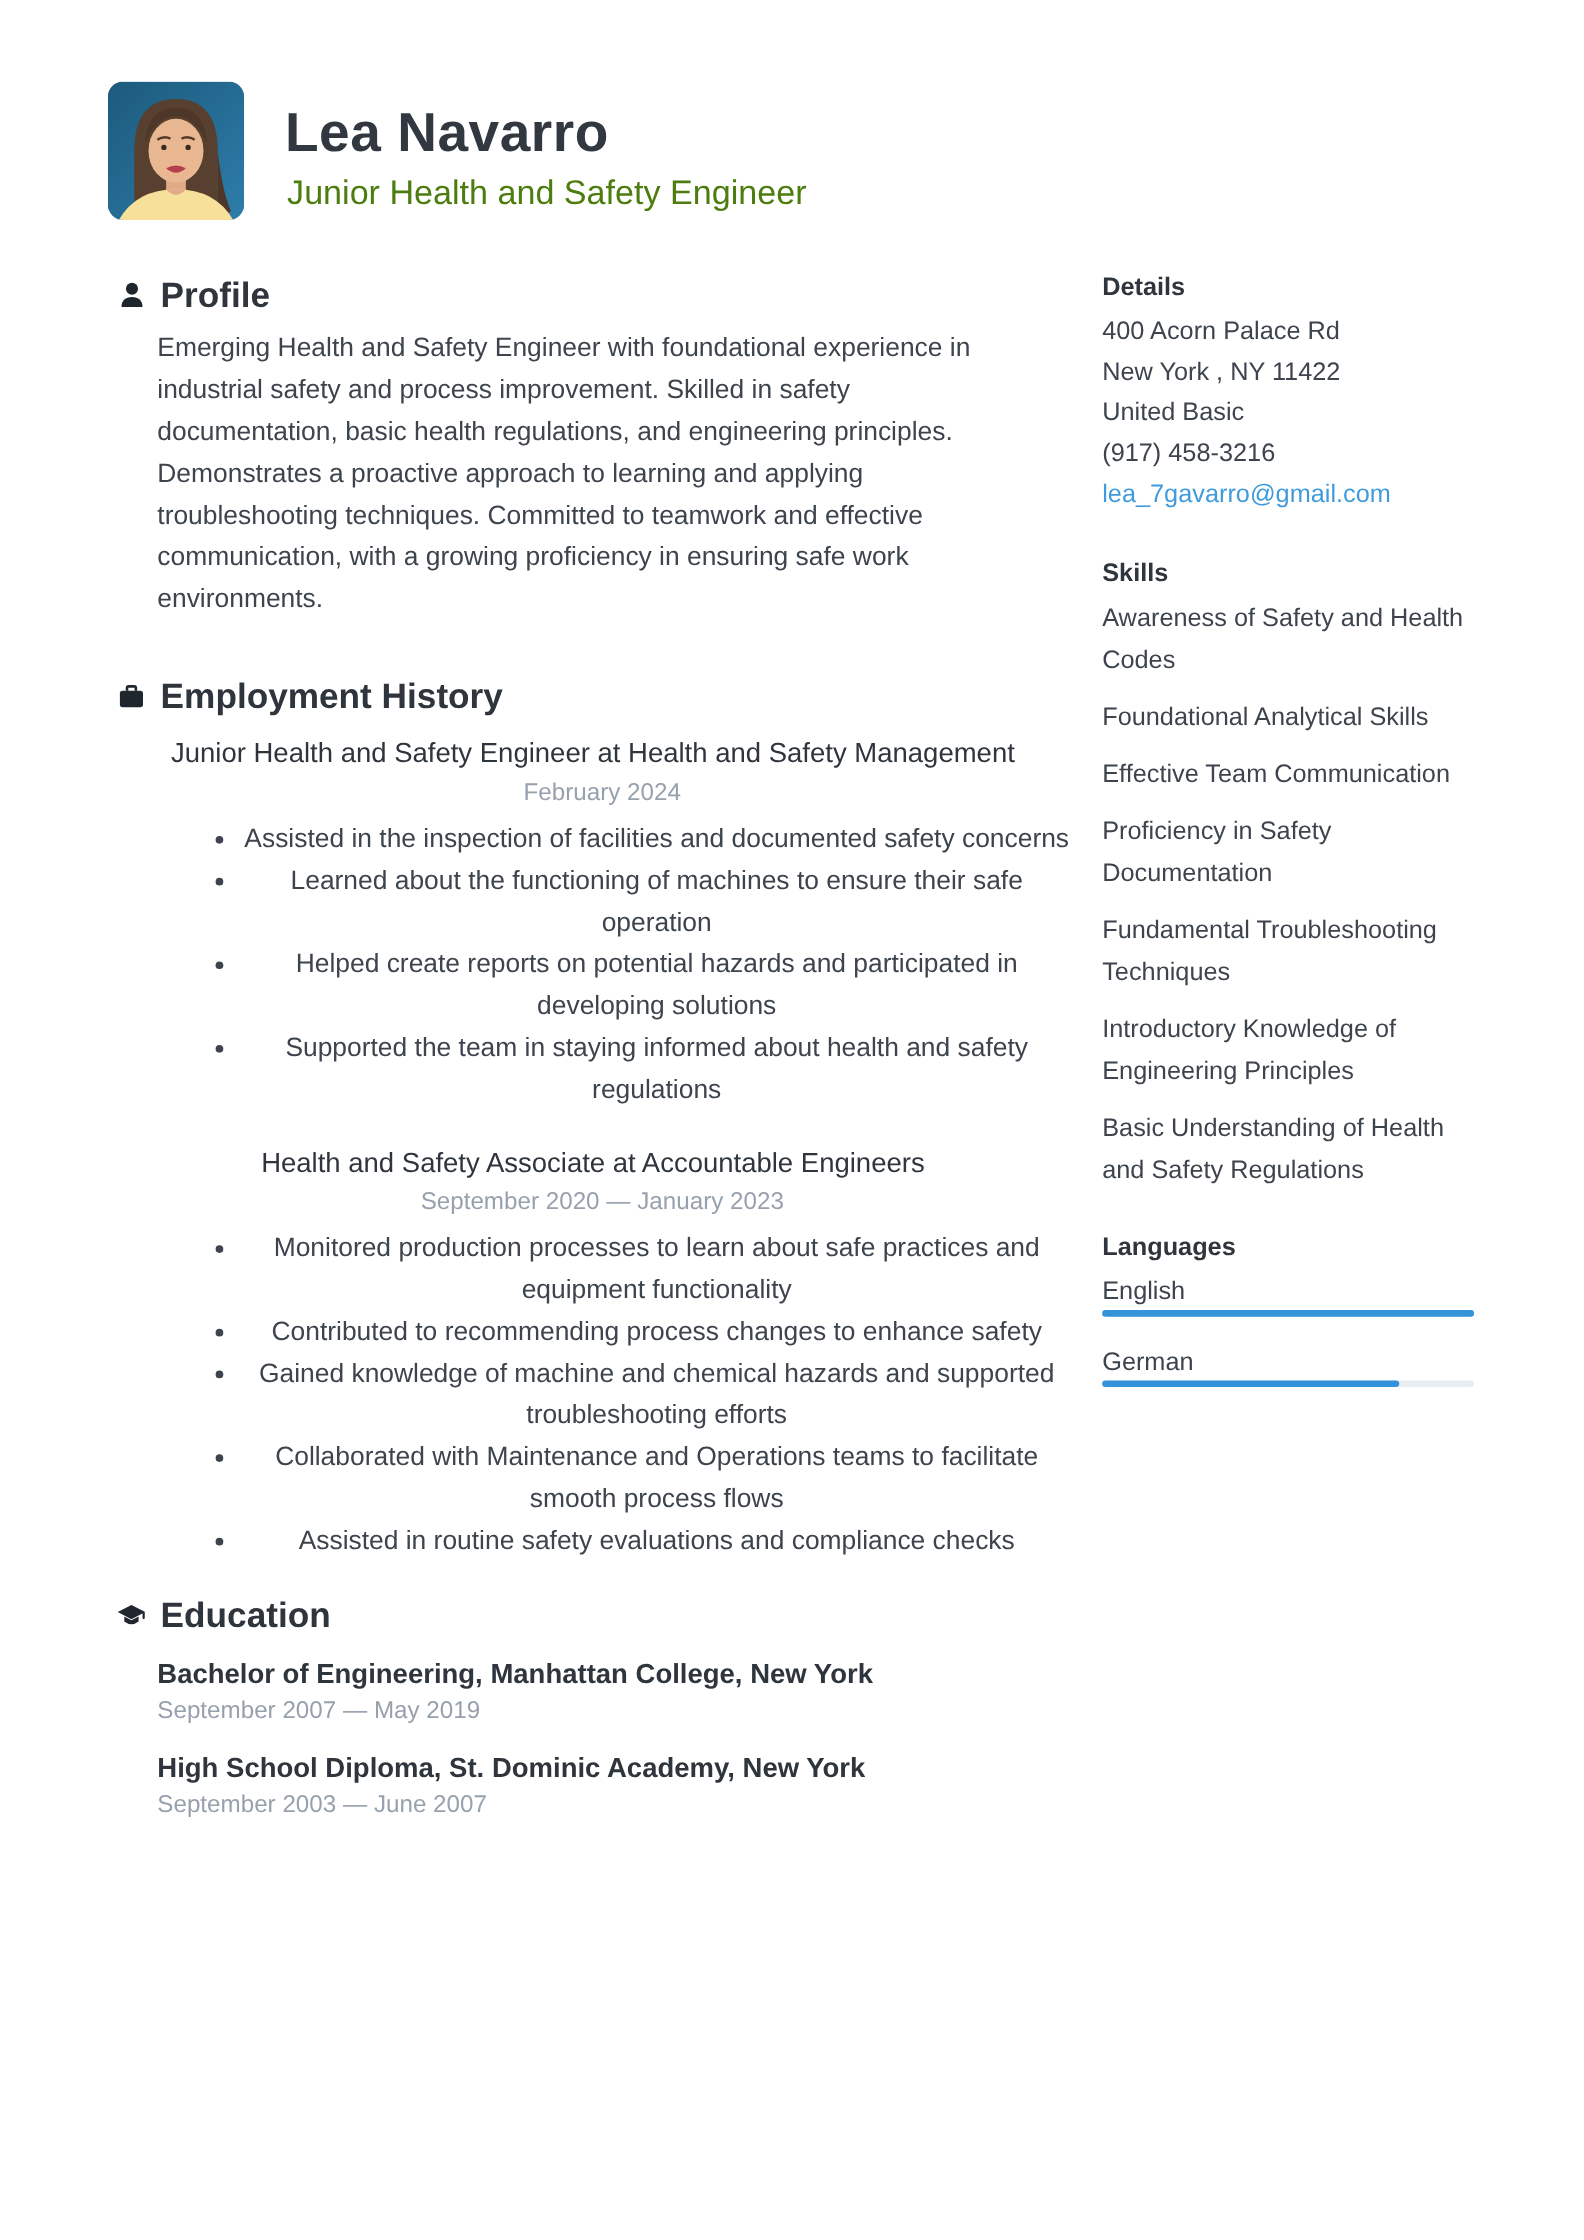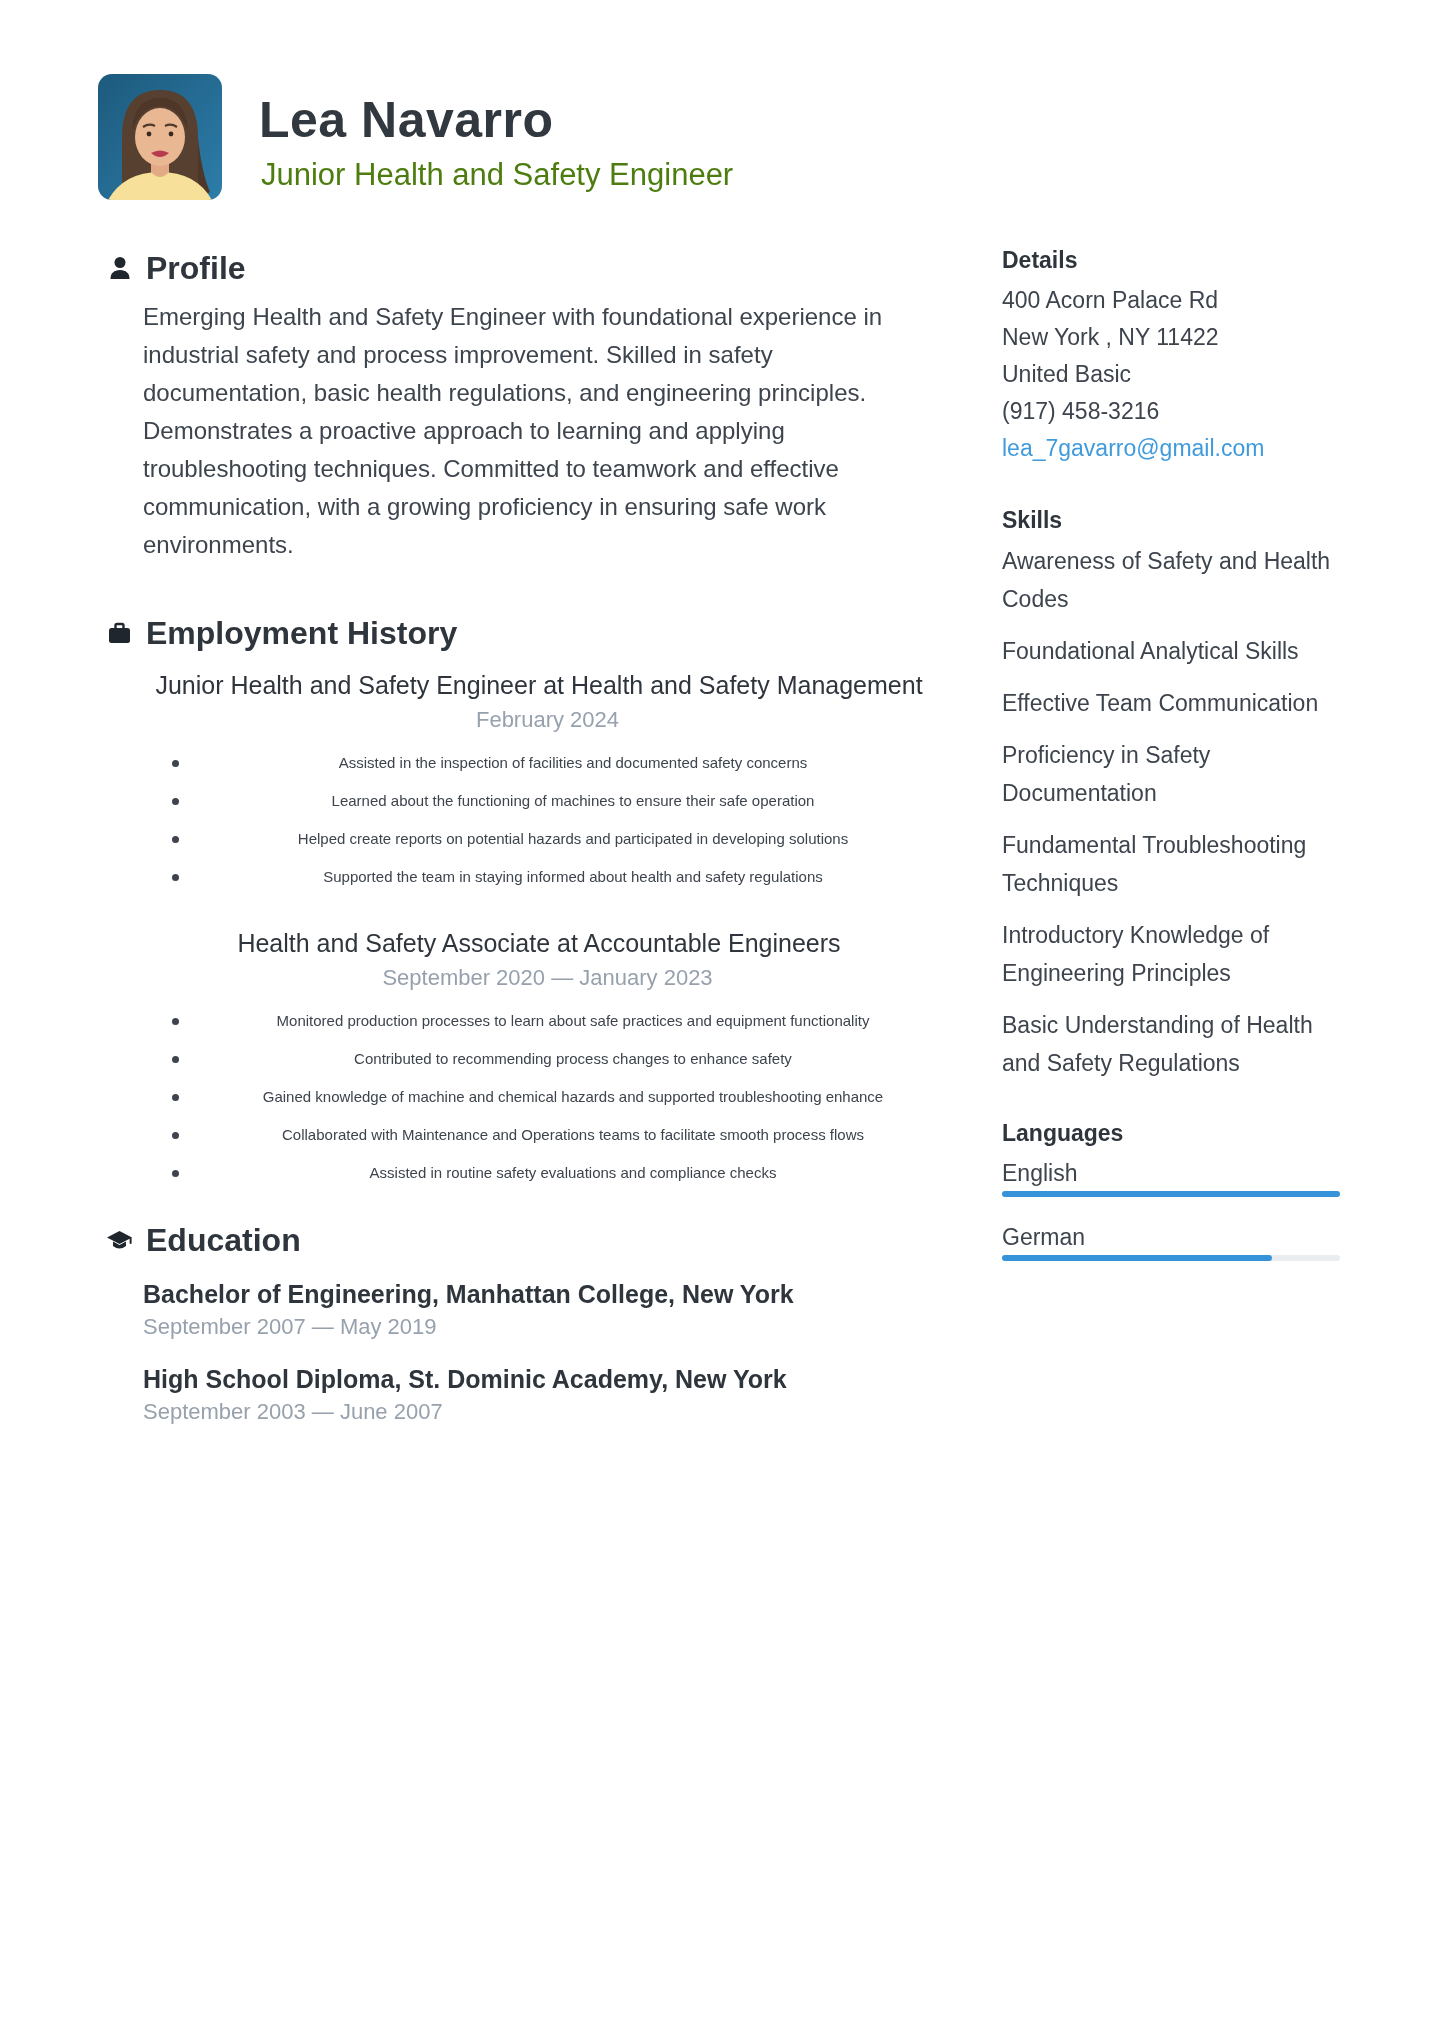--- a/index.html
+++ b/index.html
@@ -42,21 +42,21 @@
     font-size: 24px; line-height: 38px; color: #3d444d;
   }
 
   .section-employment { margin-top: 47px; text-align: center; }
   .job-title {
     margin: 10px 0 0 37px; width: 792px;
     font-size: 25px; line-height: 40px; font-weight: 400; color: #2f353c;
   }
   .job-date { margin: 0 0 0 37px; font-size: 22px; line-height: 30px; color: #97a1ad; }
   ul.bullets { list-style: none; margin: 9px 0 0 0; padding: 0 0 0 88px; width: 846px; }
-  ul.bullets li { position: relative; font-size: 15px; line-height: 38px; color: #3d444d; width: 758px; }
+  ul.bullets li { position: relative; font-size: 24px; line-height: 38px; color: #3d444d; width: 758px; margin-left: 24px; }
   ul.bullets li::before {
     content: ""; position: absolute; left: -22px; top: 16px;
     width: 7px; height: 7px; border-radius: 50%; background: #3d444d;
   }
   .job2 { margin-top: 27px; }
 
   .section-education { margin-top: 26px; }
   .edu-item { margin: 14px 0 0 37px; }
   .edu-item + .edu-item { margin-top: 19px; }
   .edu-title { font-size: 25px; line-height: 36px; font-weight: 700; color: #2f353c; }
@@ -142,21 +142,21 @@
           <li>Supported the team in staying informed about health and safety regulations</li>
         </ul>
       </div>
 
       <div class="job job2">
         <h3 class="job-title">Health and Safety Associate at Accountable Engineers</h3>
         <div class="job-date">September 2020 — January 2023</div>
         <ul class="bullets">
           <li>Monitored production processes to learn about safe practices and equipment functionality</li>
           <li>Contributed to recommending process changes to enhance safety</li>
-          <li>Gained knowledge of machine and chemical hazards and supported troubleshooting enhance</li>
+          <li>Gained knowledge of machine and chemical hazards and supported troubleshooting efforts</li>
           <li>Collaborated with Maintenance and Operations teams to facilitate smooth process flows</li>
           <li>Assisted in routine safety evaluations and compliance checks</li>
         </ul>
       </div>
     </section>
 
     <section class="section-education">
       <div class="sec-head">
         <span class="sec-icon">
           <svg width="27" height="27" viewBox="0 0 27 27">

